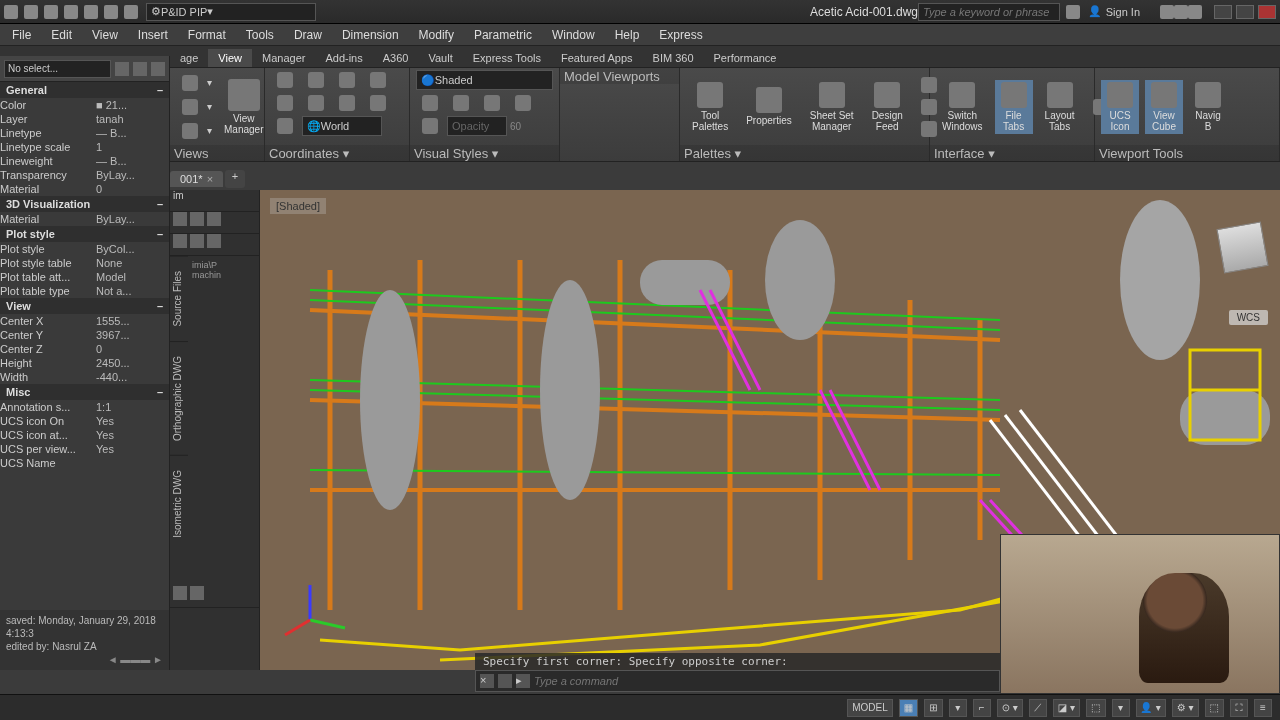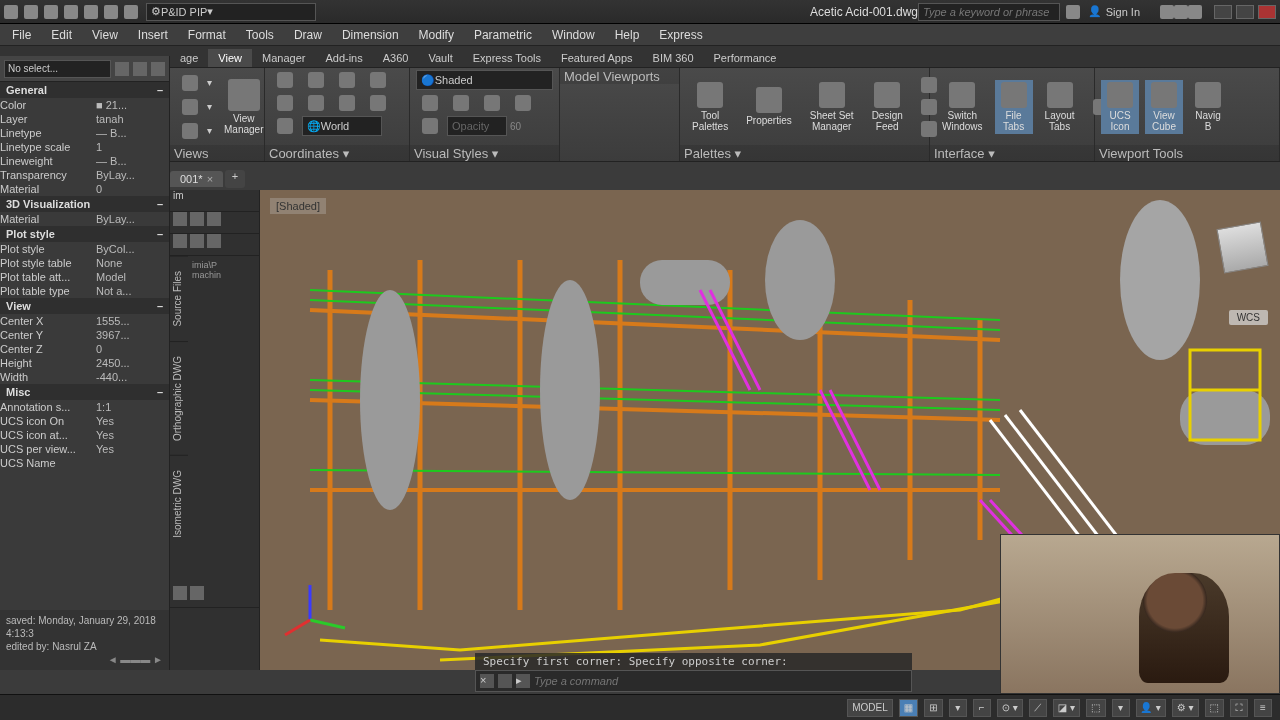--- a/index.html
+++ b/index.html
@@ -59,21 +59,21 @@
 .leftstrip .vtab { writing-mode: vertical-rl; transform: rotate(180deg); padding:14px 2px; font-size:10px; color:#bbb; border-bottom:1px solid #222; text-align:center;}
 .leftstrip .hrow { height:22px; display:flex; align-items:flex-start; gap:3px; padding:0 3px; border-bottom:1px solid #222;}
 .leftstrip .sicon { width:14px; height:14px; background:#666;}
 
 
 .viewport { position:absolute; left:260px; top:190px; right:0; bottom:50px; background:#7a6550; overflow:hidden;}
 .viewport .vp-label { position:absolute; top:8px; left:10px; font-size:11px; color:#333; background:rgba(200,200,200,0.3); padding:2px 6px;}
 .viewport svg { width:100%; height:100%;}
 
 
-.cmdarea { position:absolute; left:475px; bottom:28px; width:437px; z-index:20;}
+.cmdarea { position:absolute; left:475px; bottom:28px; width:525px; z-index:20;}
 .cmdhist { background:rgba(40,40,40,0.85); color:#ccc; font-family:monospace; font-size:11px; padding:2px 8px;}
 .cmdline { height:22px; background:#2a2a2a; border:1px solid #555; display:flex; align-items:center; padding:0 4px; gap:4px;}
 .cmdline .cicon { width:14px; height:14px; background:#555;}
 .cmdline input { flex:1; background:transparent; border:none; color:#888; font-style:italic; font-size:11px; outline:none;}
 
 
 .statusbar { position:absolute; left:0; right:0; bottom:0; height:26px; background:#2c2c2c; border-top:1px solid #111; display:flex; align-items:center; justify-content:flex-end; padding:0 8px; gap:6px;}
 .statusbar .sbtn { height:18px; min-width:18px; background:#444; border:1px solid #555; display:flex; align-items:center; justify-content:center; font-size:10px; color:#ccc; padding:0 4px;}
 .statusbar .sbtn.active { background:#4a7fb5;}
 

